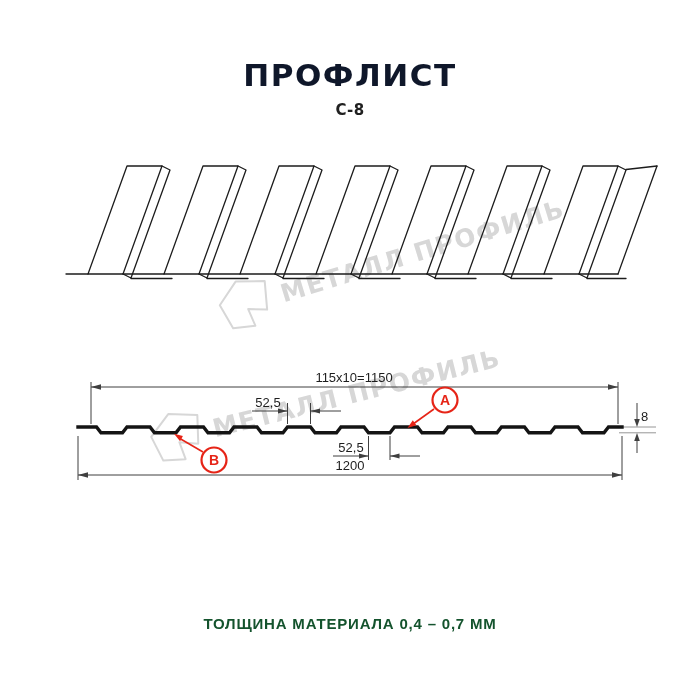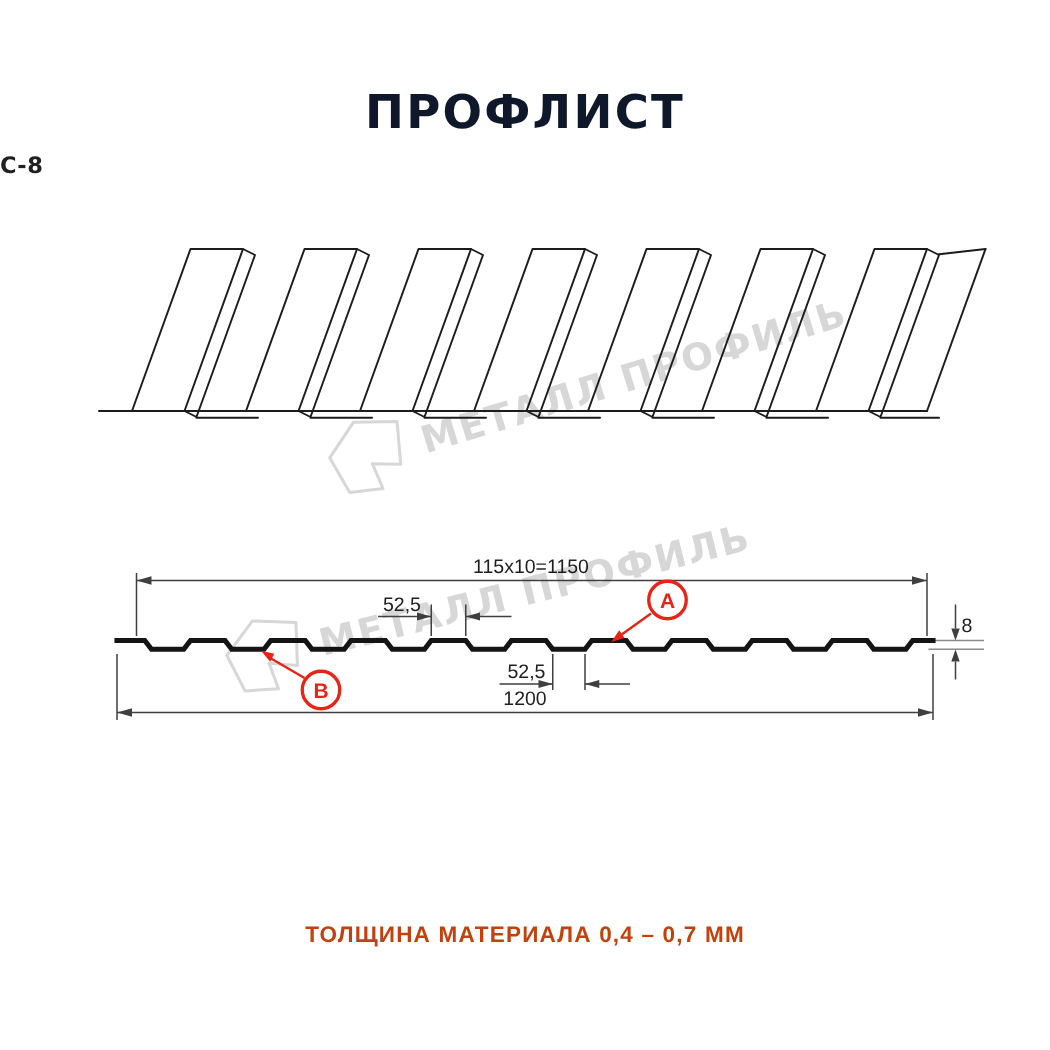--- a/index.html
+++ b/index.html
@@ -9,27 +9,27 @@
   .page{
     position:relative;width:700px;height:700px;background:#fff;overflow:hidden;
     font-family:"Liberation Sans",sans-serif;
   }
   .title{
     position:absolute;top:60px;left:0;width:700px;text-align:center;
     font-family:"DejaVu Sans",sans-serif;font-weight:700;font-size:31px;
     letter-spacing:1.5px;color:#0f172a;line-height:1;
   }
   .subtitle{
-    position:absolute;top:103px;left:0;width:700px;text-align:left;
+    position:absolute;top:103px;left:0;width:700px;text-align:center;
     font-family:"DejaVu Sans",sans-serif;font-weight:600;font-size:15px;
     letter-spacing:0.5px;color:#202020;line-height:1;
   }
   .footer-note{
     position:absolute;top:616px;left:0;width:700px;text-align:center;
-    font-weight:700;font-size:15px;letter-spacing:0.8px;color:#c2410c;line-height:1;
+    font-weight:700;font-size:15px;letter-spacing:0.8px;color:#14532d;line-height:1;
   }
   svg.scene{position:absolute;left:0;top:0;}
   .wm text{
     font-family:"DejaVu Sans",sans-serif;font-weight:700;font-size:25px;
     letter-spacing:1.5px;fill:var(--wm);
   }
   .wm path{stroke:var(--wm);stroke-width:2;fill:none;stroke-linejoin:round;}
   .iso path{stroke:var(--line);stroke-width:1.3;fill:none;stroke-linecap:round;stroke-linejoin:round;}
   .profile{stroke:#141414;stroke-width:3.4;fill:none;stroke-linejoin:miter;stroke-linecap:square;}
   .dimline{stroke:var(--dim);stroke-width:1;fill:none;}

